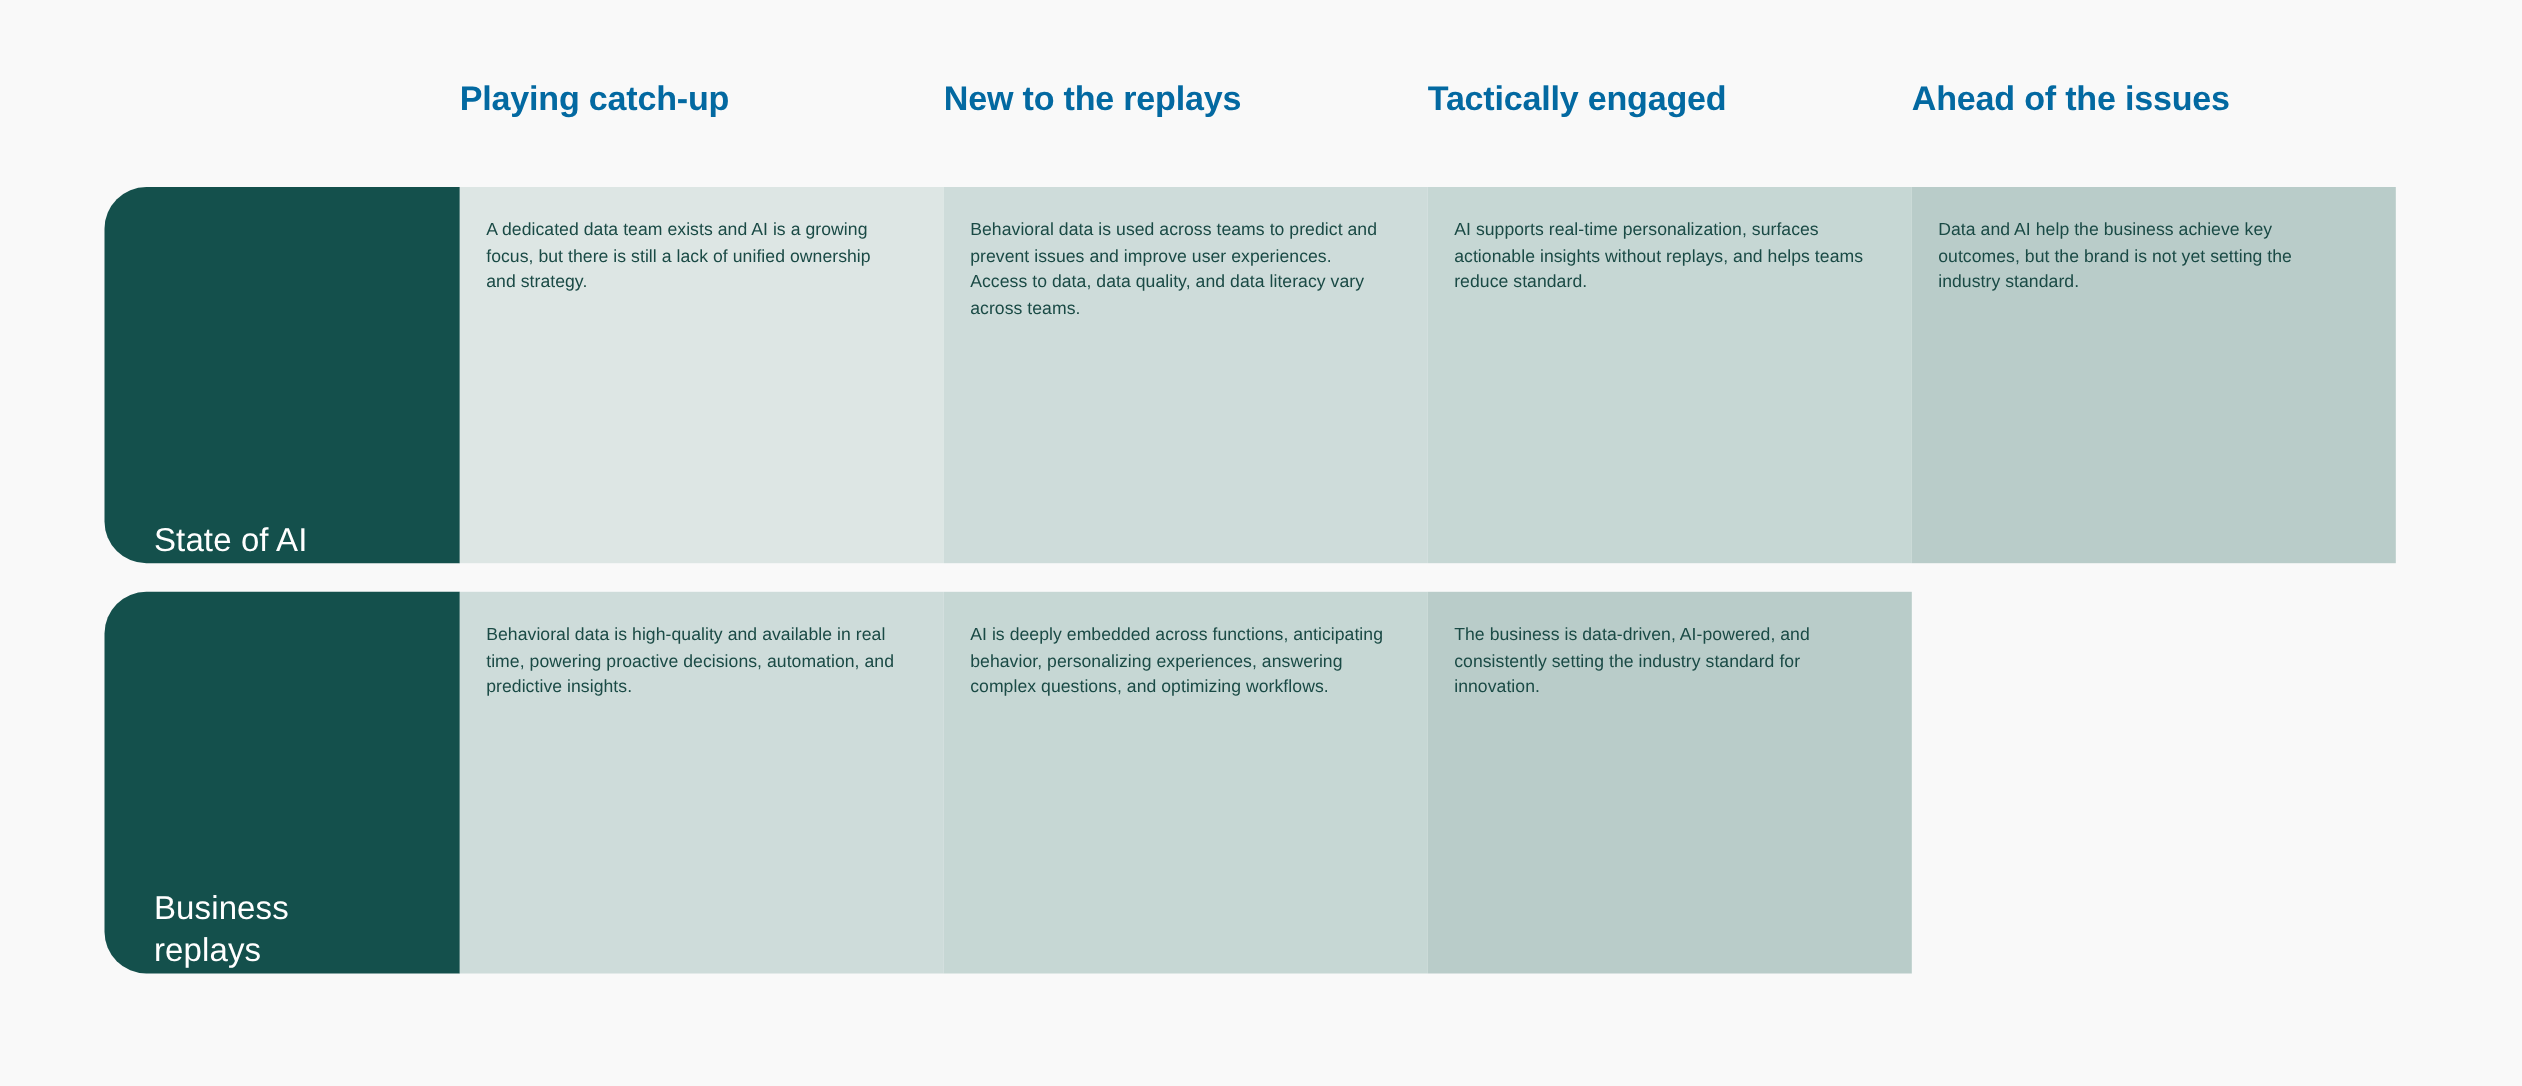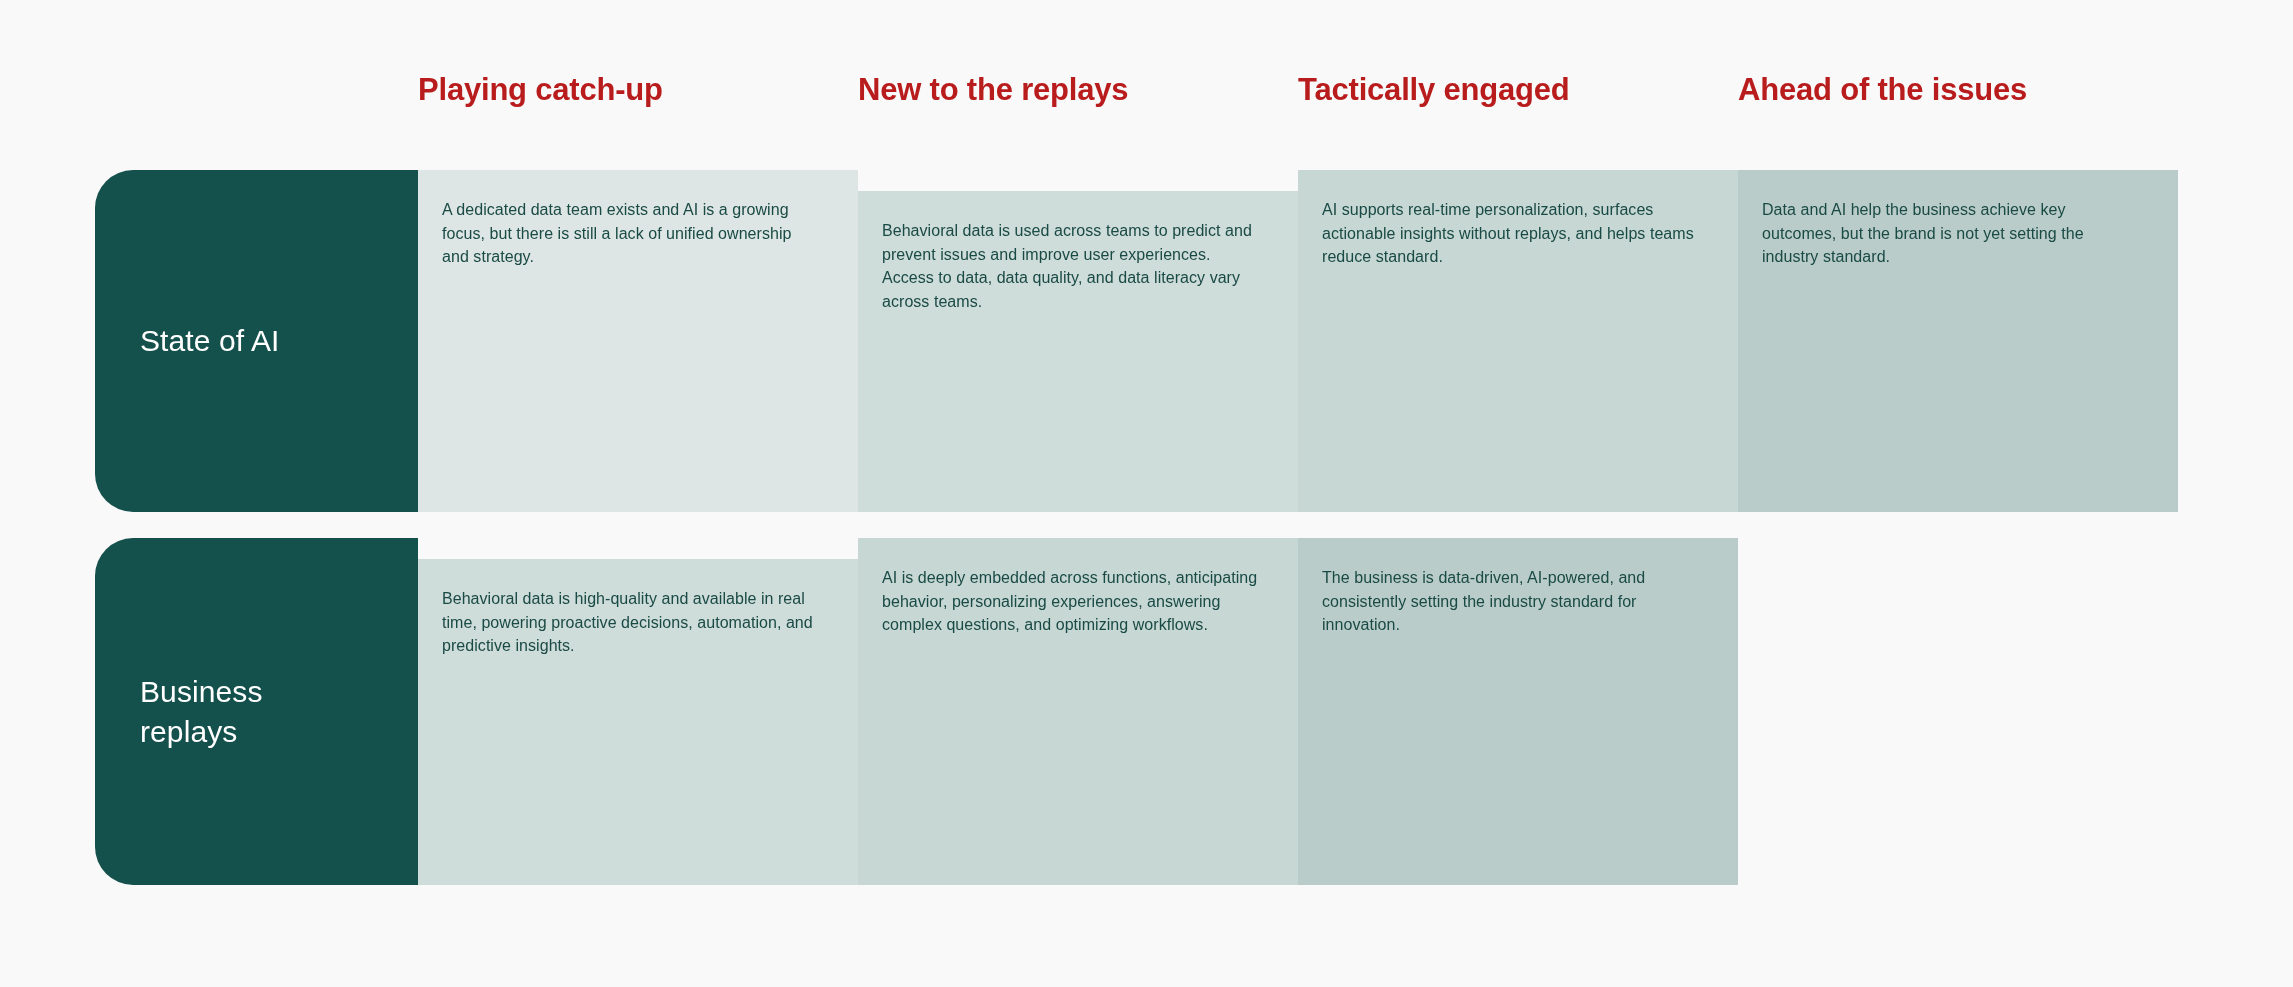--- a/index.html
+++ b/index.html
@@ -32,42 +32,42 @@
     align-items: flex-start;
   }
   .matrix-header .col-head {
     width: 440px;
     flex: 0 0 440px;
     box-sizing: border-box;
     padding-left: 0px;
     font-size: 31px;
     font-weight: bold;
     letter-spacing: -0.2px;
-    color: #b91c1c;
+    color: #0369a1;
     line-height: 1.15;
     white-space: nowrap;
   }
 
   
   .matrix-row {
     position: absolute;
     left: 95px;
     display: flex;
     align-items: stretch;
   }
   .matrix-row.row-0 { top: 170px; height: 342px; }
   .matrix-row.row-1 { top: 538px; height: 347px; }
 
   .row-label {
     flex: 0 0 323px;
     width: 323px;
     background: #14504c;
     border-radius: 38px 0 0 38px;
     display: flex;
-    align-items: center;
+    align-items: flex-end;
     box-sizing: border-box;
     padding: 0 0 0 45px;
   }
   .row-label-text {
     color: #ffffff;
     font-size: 30px;
     font-weight: normal;
     line-height: 1.32;
     letter-spacing: 0.1px;
     max-width: 210px;
@@ -81,21 +81,21 @@
   }
   .cell-text {
     color: #1a4a45;
     font-size: 16px;
     line-height: 1.48;
     letter-spacing: 0.05px;
   }
 
   
   .shade-0 { background: #dde6e4; }
-  .shade-1 { background: #cedcda; margin-top: 21px; }
+  .shade-1 { background: #cedcda; }
   .shade-2 { background: #c6d7d4; }
   .shade-3 { background: #b9ccc9; }
 </style>
 </head>
 <body>
 
 <div class="maturity-matrix">
 
   <div class="matrix-header">
     <div class="col-head">Playing catch-up</div>

